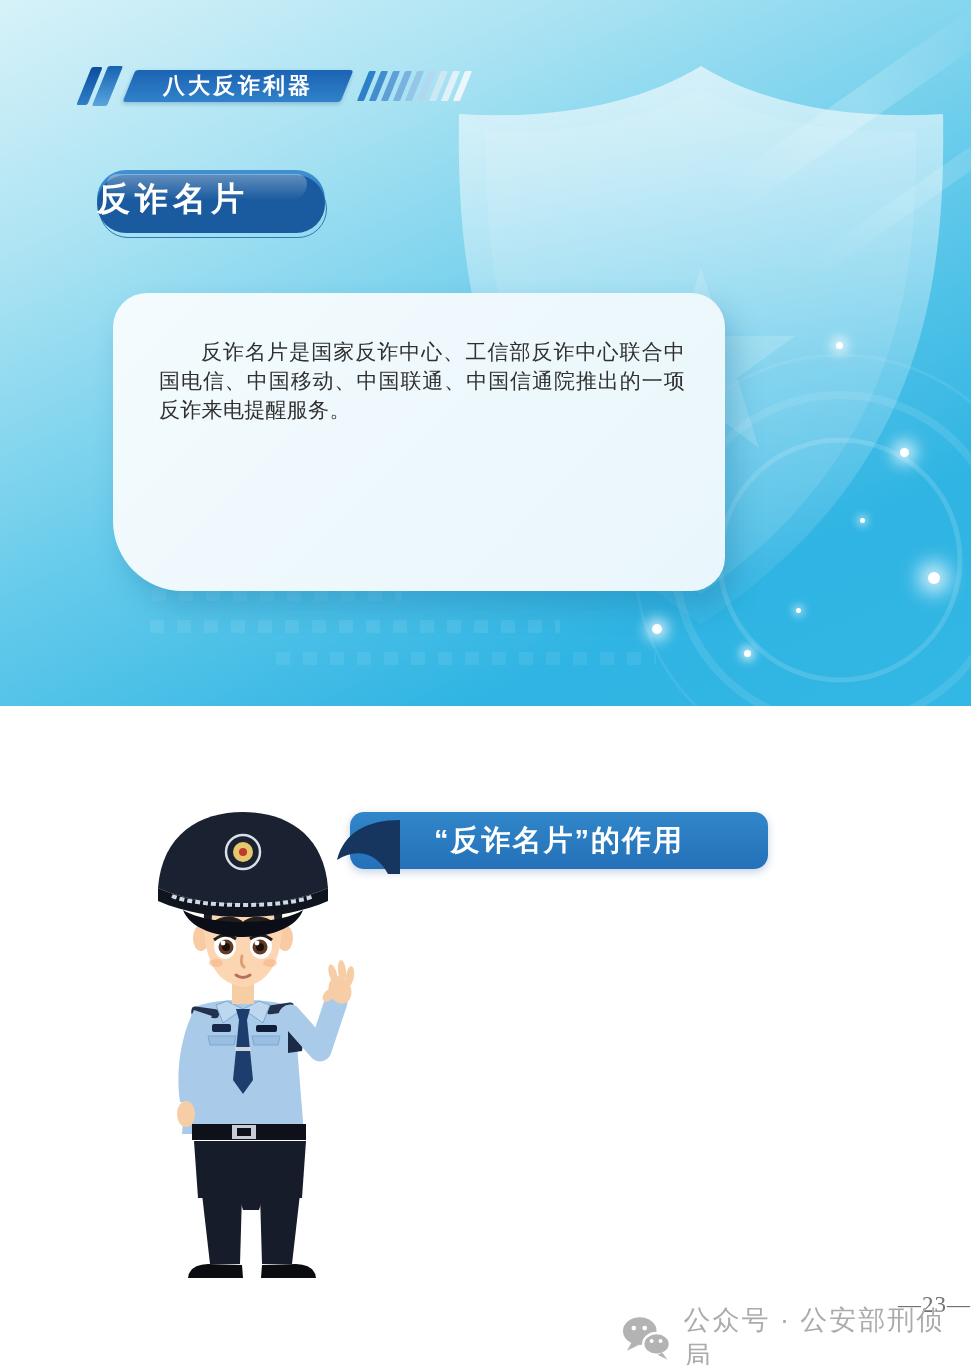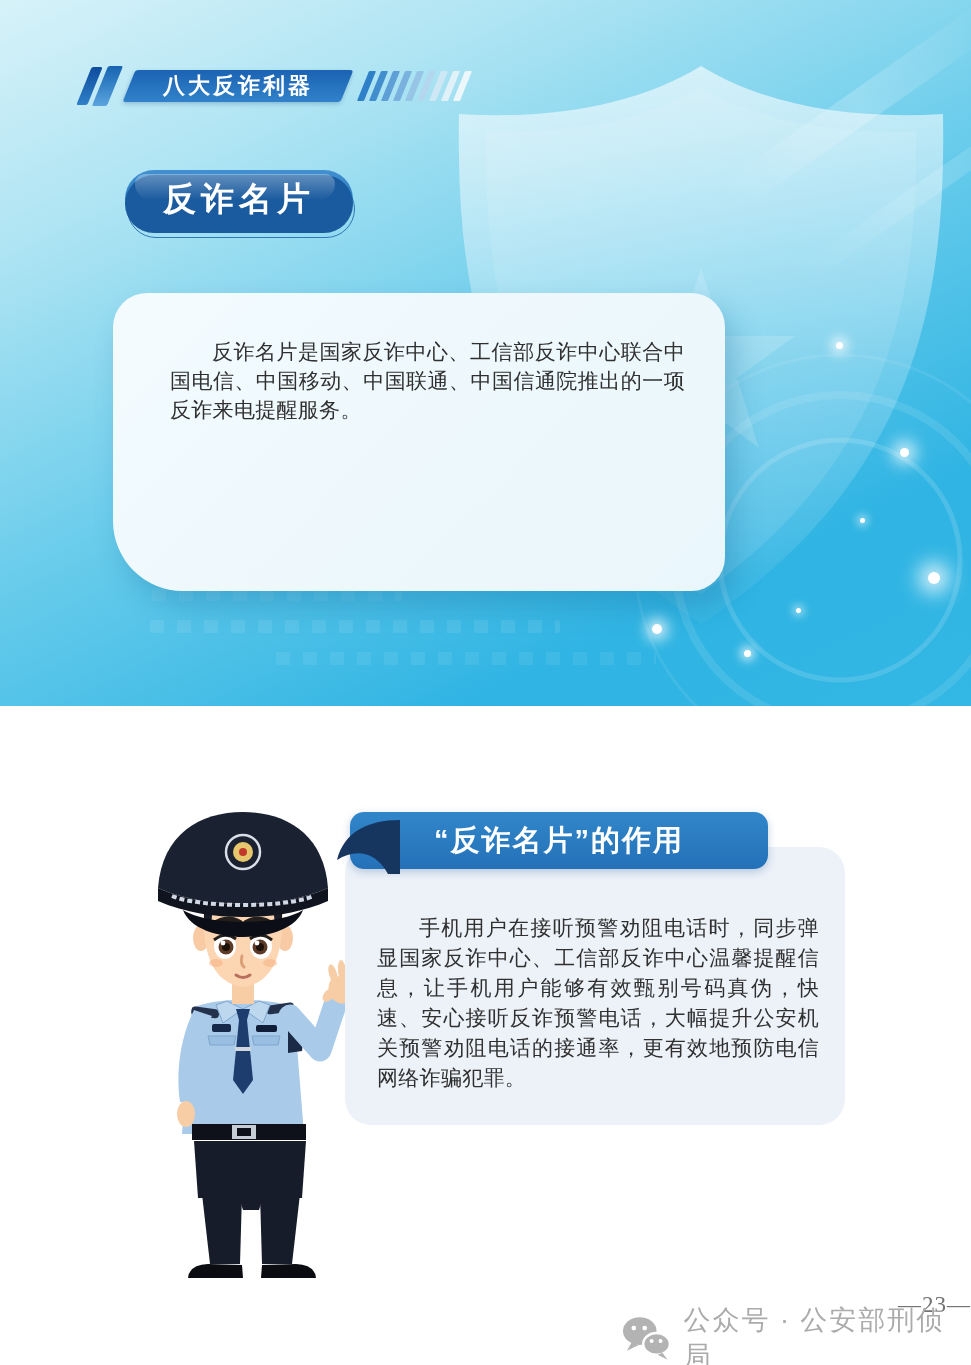--- a/index.html
+++ b/index.html
@@ -34,23 +34,23 @@
     transform:skewX(-22deg);background:linear-gradient(180deg,#1b63b3,#3182ca);
     height:32px;width:218px;display:flex;align-items:center;justify-content:center;
     border-radius:3px;box-shadow:0 2px 4px rgba(10,60,120,.25);
   }
   .badge-bar span{transform:skewX(22deg);color:#ffffff;font-size:22px;font-weight:bold;letter-spacing:3px;}
   .stripes{display:flex;margin-left:16px;}
   .stripes i{width:7px;height:30px;margin-right:5px;transform:skewX(-22deg);border-radius:1px;}
 
   
   .title-pill{
-    position:absolute;left:125px;top:170px;width:228px;height:58px;border-radius:29px;
+    position:absolute;left:97px;top:170px;width:228px;height:58px;border-radius:29px;
     background:linear-gradient(180deg,#4390d1 0%,#2d7dc3 48%,#1e66ad 100%);
-    display:flex;align-items:center;justify-content:center;z-index:3;
+    display:flex;align-items:center;z-index:3;
   }
   .title-pill::before{
     content:"";position:absolute;left:0;top:5px;width:228px;height:58px;border-radius:29px;
     background:#1a5b9f;z-index:-1;
   }
   .title-pill::after{
     content:"";position:absolute;left:2px;top:10px;width:226px;height:56px;border-radius:29px;
     border:1.5px solid #2f77b6;z-index:-2;
   }
   .title-pill .gloss{
@@ -61,21 +61,21 @@
 
   
   .intro-card{
     position:absolute;left:113px;top:293px;width:612px;height:298px;box-sizing:border-box;
     background:linear-gradient(135deg,#f3fbfe 0%,#e9f6fb 100%);
     border-radius:34px 34px 34px 70px;
     box-shadow:10px 16px 28px rgba(20,105,155,.30);
     padding:44px 40px 0 40px;z-index:2;
   }
   .intro-card p{
-    margin:0 0 26px 17px;color:#303030;font-size:21px;line-height:29px;
+    margin:0 0 26px 6px;color:#303030;font-size:21px;line-height:29px;
     text-indent:2em;letter-spacing:.3px;text-align:justify;
   }
 
   
   .officer{position:absolute;left:128px;top:796px;width:230px;height:500px;z-index:1;}
 
   .role-banner{
     position:absolute;left:350px;top:812px;width:418px;height:57px;border-radius:14px;
     background:linear-gradient(180deg,#3186c9 0%,#2471b9 100%);
     display:flex;align-items:center;justify-content:center;z-index:3;
@@ -245,23 +245,20 @@
     <path d="M30 92 C 58 104 86 108 115 108 C 144 108 172 104 200 92 L 200 105 C 172 117 144 121 115 121 C 86 121 58 117 30 105 Z" fill="#10141f"></path>
     <path d="M44 100 C 72 112 158 112 186 100" stroke="#cfd8e4" stroke-width="4" stroke-dasharray="5 3" fill="none"></path>
     <path d="M55 114 C 80 130 150 130 175 114 C 168 133 140 141 115 141 C 90 141 62 133 55 114 Z" fill="#0b0e16"></path>
     <g transform="translate(115,56)">
       <circle r="17" fill="#1a2130" stroke="#d9dfe8" stroke-width="2.5"></circle>
       <circle r="10" fill="#e6c76e"></circle>
       <circle r="4" fill="#c0392b"></circle>
     </g>
   </svg>
 
-  <div class="role-card">
-    <p>手机用户在接听预警劝阻电话时，同步弹显国家反诈中心、工信部反诈中心温馨提醒信息，让手机用户能够有效甄别号码真伪，快速、安心接听反诈预警电话，大幅提升公安机关预警劝阻电话的接通率，更有效地预防电信网络诈骗犯罪。</p>
-  </div>
 
   <div class="role-banner">
     <svg class="flag" viewBox="0 0 70 62">
       <path d="M66 2 C 34 2 10 14 3 42 C 22 30 42 34 54 56 L 66 56 Z" fill="#16355f"></path>
     </svg>
     <span>“反诈名片”的作用</span>
   </div>
 
   <div class="page-number">—23—</div>
 

